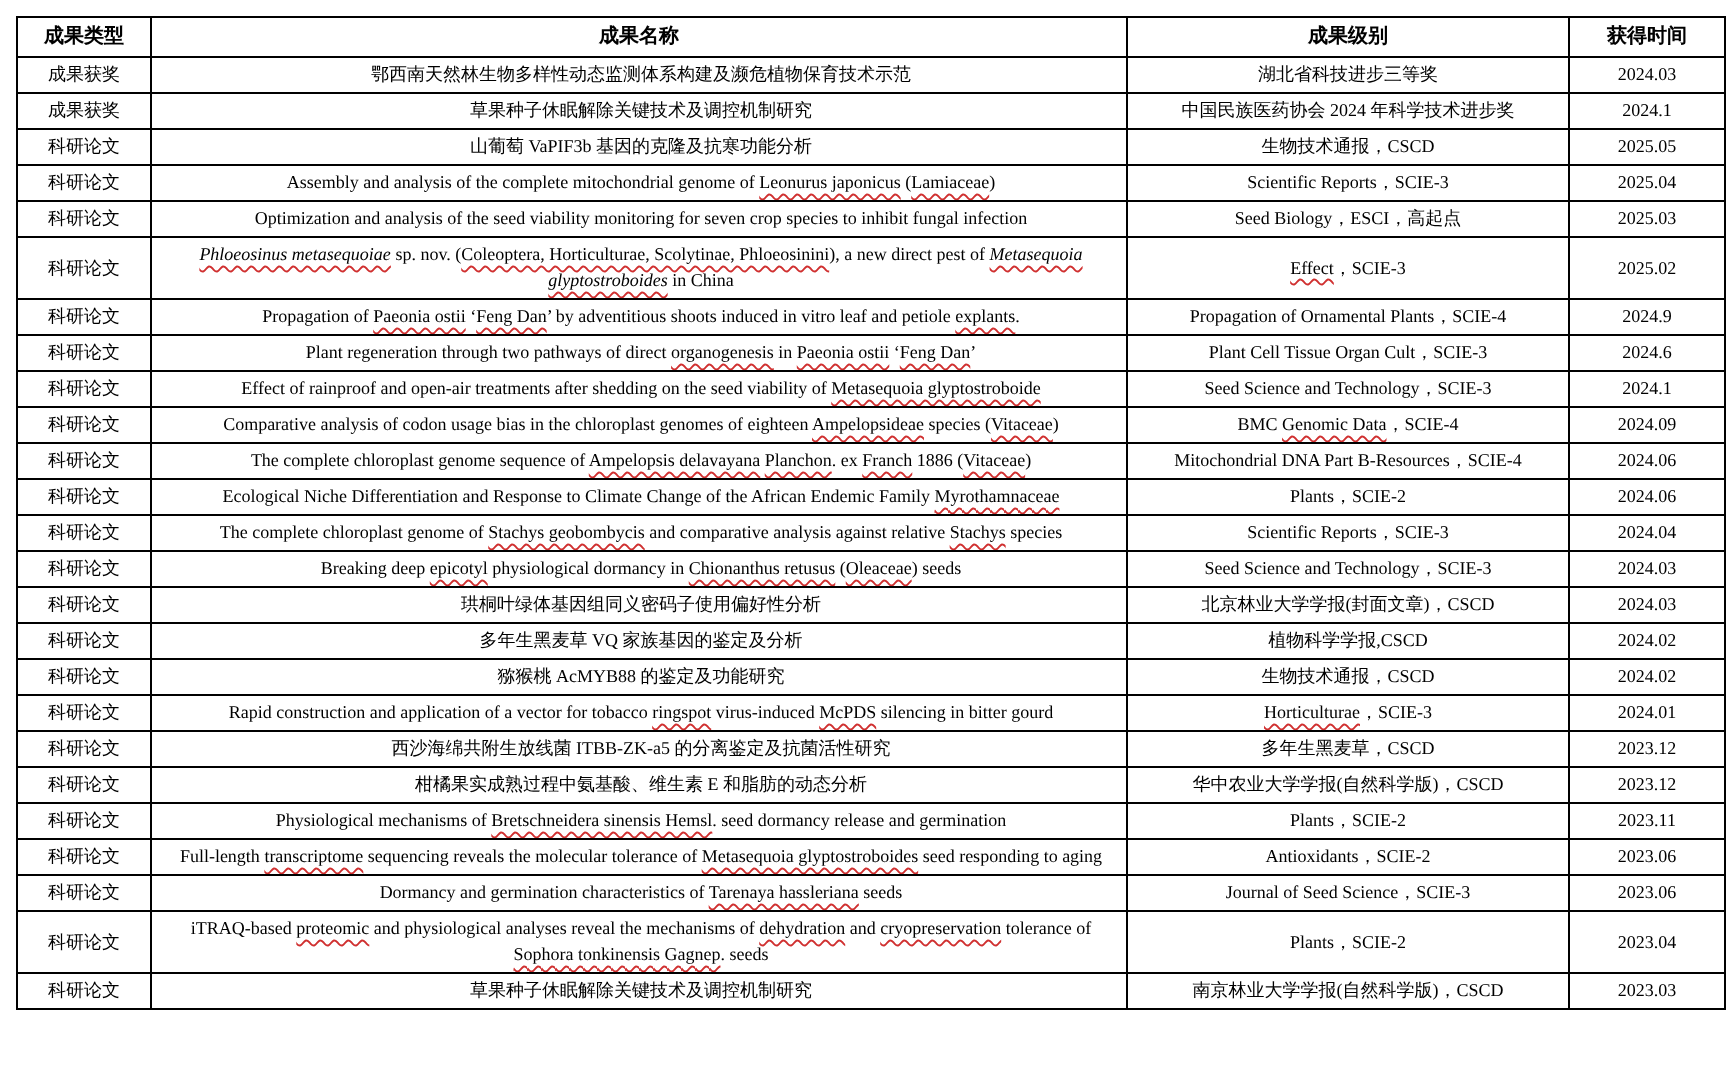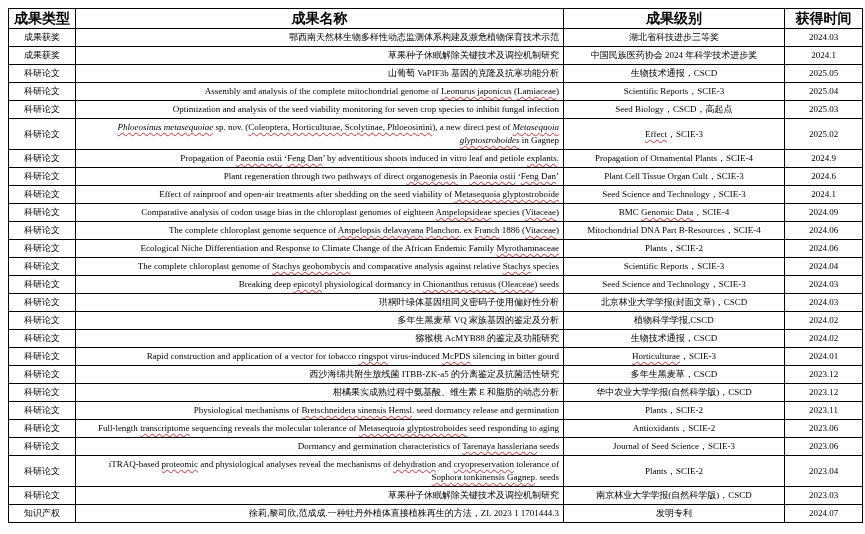--- a/index.html
+++ b/index.html
@@ -2,23 +2,23 @@
 <html><head>
 <meta charset="utf-8">
 <style>
   html,body{margin:0;padding:0;background:#ffffff;}
   body{width:865px;height:534px;overflow:hidden;color:#000;
        font-family:"Liberation Serif","DejaVu Serif",serif;}
   .page{width:865px;height:534px;background:#fff;}
   table.results{border-collapse:collapse;table-layout:fixed;margin:8px 0 0 8px;width:854px;}
   th,td{border:1px solid #000;font-size:9px;line-height:13px;padding:2px 4px;
         overflow:hidden;word-wrap:break-word;vertical-align:middle;}
-  th{font-size:14px;font-weight:bold;text-align:center;padding:3px 4px;}
+  th{font-size:10px;font-weight:bold;text-align:center;padding:3px 4px;}
   td.c-type,td.c-level,td.c-date{text-align:center;}
-  td.c-name{text-align:right;padding-left:6px;}
+  td.c-name{text-align:center;padding-left:6px;}
   .sq{text-decoration-line:underline;text-decoration-style:wavy;
       text-decoration-color:#d03030;text-decoration-thickness:1px;text-underline-offset:2px;}
   .it{font-style:italic;}
 </style>
 </head>
 <body>
 
 <div class="page">
   <table class="results">
     <colgroup>
@@ -56,26 +56,26 @@
     </tr>
         <tr>
       <td class="c-type">科研论文</td>
       <td class="c-name"><span>Assembly and analysis of the complete mitochondrial genome of </span><span class="sq">Leonurus japonicus</span><span> (</span><span class="sq">Lamiaceae</span><span>)</span></td>
       <td class="c-level">Scientific Reports，SCIE-3</td>
       <td class="c-date">2025.04</td>
     </tr>
         <tr>
       <td class="c-type">科研论文</td>
       <td class="c-name">Optimization and analysis of the seed viability monitoring for seven crop species to inhibit fungal infection</td>
-      <td class="c-level">Seed Biology，CSCD，高起点</td>
+      <td class="c-level">Seed Biology，ESCI，高起点</td>
       <td class="c-date">2025.03</td>
     </tr>
         <tr>
       <td class="c-type">科研论文</td>
-      <td class="c-name"><span class="it sq">Phloeosinus metasequoiae</span><span> sp. nov. (</span><span class="sq">Coleoptera, Horticulturae, Scolytinae, Phloeosinini</span><span>), a new direct pest of </span><span class="it sq">Metasequoia glyptostroboides</span><span> in Gagnep</span></td>
+      <td class="c-name"><span class="it sq">Phloeosinus metasequoiae</span><span> sp. nov. (</span><span class="sq">Coleoptera, Horticulturae, Scolytinae, Phloeosinini</span><span>), a new direct pest of </span><span class="it sq">Metasequoia glyptostroboides</span><span> in China</span></td>
       <td class="c-level"><span class="sq">Effect</span><span>，SCIE-3</span></td>
       <td class="c-date">2025.02</td>
     </tr>
         <tr>
       <td class="c-type">科研论文</td>
       <td class="c-name"><span>Propagation of </span><span class="sq">Paeonia ostii</span><span> ‘</span><span class="sq">Feng Dan</span><span>’ by adventitious shoots induced in vitro leaf and petiole </span><span class="sq">explants</span><span>.</span></td>
       <td class="c-level">Propagation of Ornamental Plants，SCIE-4</td>
       <td class="c-date">2024.9</td>
     </tr>
         <tr>
@@ -179,22 +179,16 @@
       <td class="c-name"><span>iTRAQ-based </span><span class="sq">proteomic</span><span> and physiological analyses reveal the mechanisms of </span><span class="sq">dehydration</span><span> and </span><span class="sq">cryopreservation</span><span> tolerance of </span><span class="sq">Sophora tonkinensis Gagnep</span><span>. seeds</span></td>
       <td class="c-level">Plants，SCIE-2</td>
       <td class="c-date">2023.04</td>
     </tr>
         <tr>
       <td class="c-type">科研论文</td>
       <td class="c-name">草果种子休眠解除关键技术及调控机制研究</td>
       <td class="c-level">南京林业大学学报(自然科学版)，CSCD</td>
       <td class="c-date">2023.03</td>
     </tr>
-        <tr>
-      <td class="c-type">知识产权</td>
-      <td class="c-name">徐莉,黎司欣,范成成.一种牡丹外植体直接植株再生的方法，ZL 2023 1 1701444.3</td>
-      <td class="c-level">发明专利</td>
-      <td class="c-date">2024.07</td>
-    </tr>
       </tbody>
   </table>
 
 </div>
 
 </body></html>

